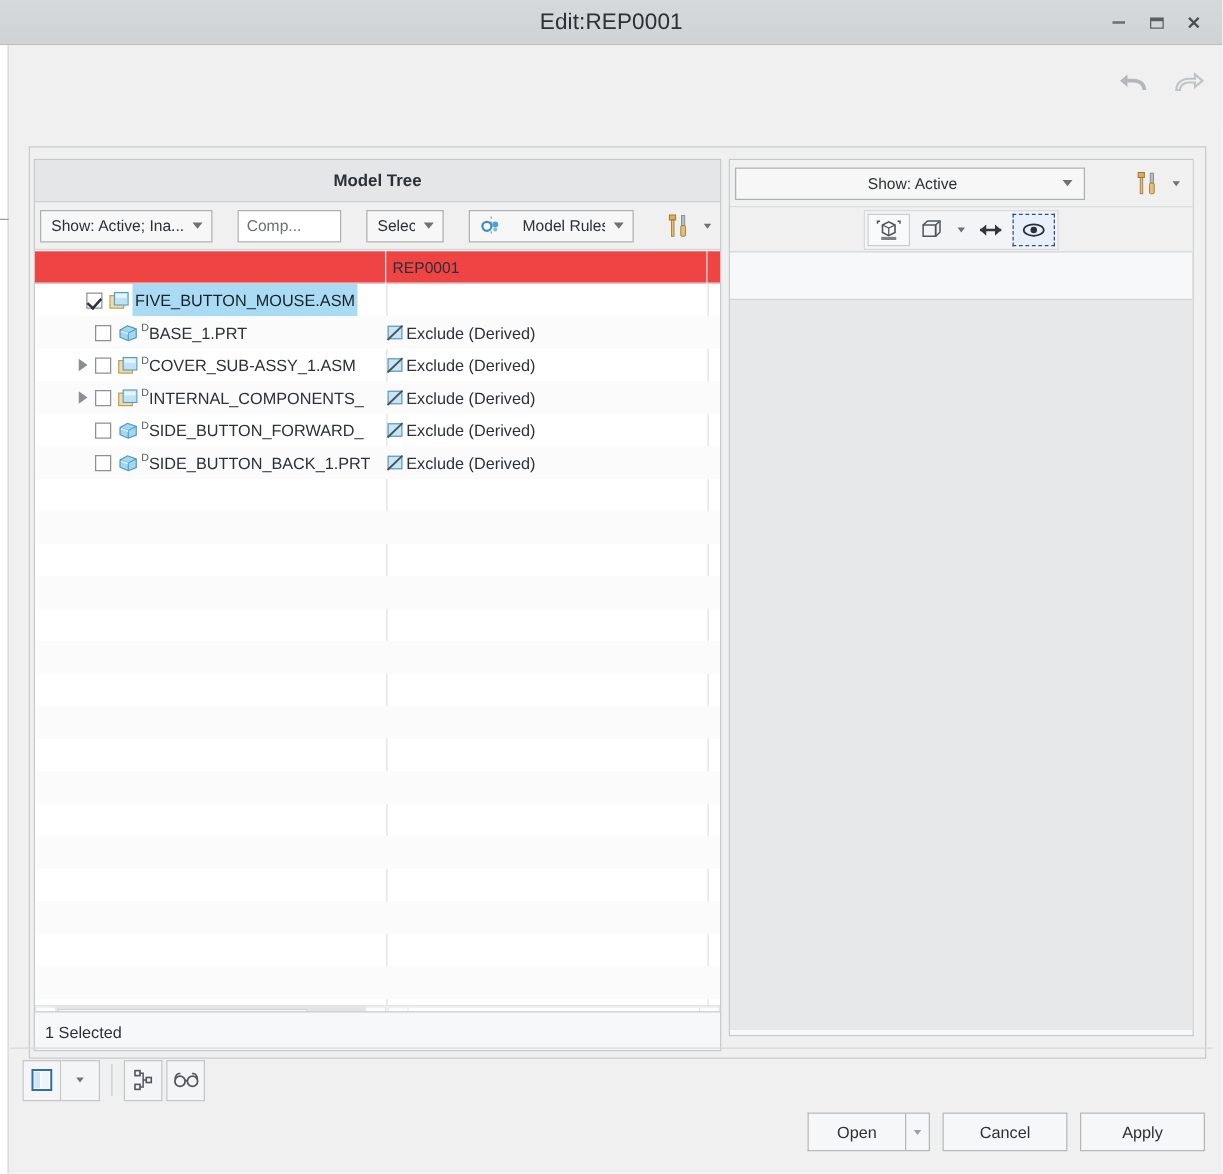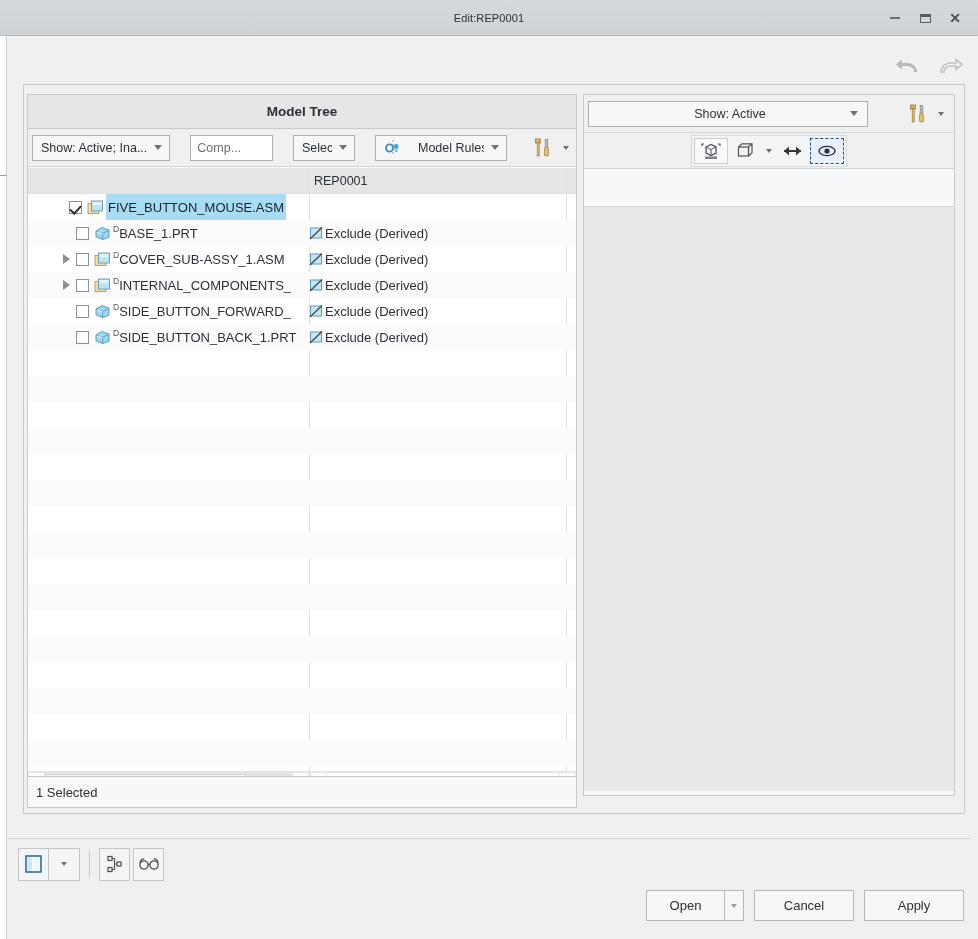--- a/index.html
+++ b/index.html
@@ -19,21 +19,21 @@
   }
 
   
   .titlebar {
     position: absolute; left: 0; top: 0; width: 978px; height: 36px;
     background: linear-gradient(to bottom, #d6d9db 0%, #d0d3d6 100%);
     border-bottom: 1px solid #b9bcbf;
     display: flex; align-items: center; justify-content: center;
   }
   .titlebar .title {
-    font-size: 11px; color: #2b3137; letter-spacing: .1px;
+    font-size: 18px; color: #2b3137; letter-spacing: .1px;
   }
   .wincontrols {
     position: absolute; right: 8px; top: 0; height: 36px;
     display: flex; align-items: center; gap: 0px;
   }
   .wincontrols .wbtn {
     width: 30px; height: 30px; display: flex; align-items: center; justify-content: center;
     color: #55595d; font-size: 13px; cursor: default;
   }
   .wbtn .dash { width: 10px; height: 2px; background: #6b6f73; display:block; }
@@ -56,21 +56,21 @@
   }
   .undoredo {
     position: absolute; right: 12px; top: 16px;
     display: flex; align-items: center; gap: 14px;
   }
   .arrowbtn { width: 30px; height: 30px; display:flex; align-items:center; justify-content:center; }
   .arrowbtn svg { display: block; }
 
   
   .content-frame {
-    position: absolute; left: 23px; top: 84px; width: 942px; height: 730px;
+    position: absolute; left: 23px; top: 117px; width: 942px; height: 730px;
     border: 1px solid #c8cbcd;
     background: #f0f0f0;
   }
 
   
   .panel {
     position: absolute;
     border: 1px solid #c8cbcd;
     background: #f7f8f9;
   }
@@ -114,21 +114,21 @@
 
   
   .rules-icon { width: 18px; height: 16px; }
 
   
   .tree-wrap {
     position: absolute; left: 0; right: 0; top: 73px; bottom: 0;
     background: #ffffff;
   }
   .tree-head {
-    height: 26px; background: #e5e5e5; border-bottom: 1px solid #dfe1e3;
+    height: 26px; background: #ef4444; border-bottom: 1px solid #dfe1e3;
     display: flex; align-items: center; font-size: 12.5px; color: #2b3137;
   }
   .th-c1 { width: 281px; height: 26px; border-right: 1px solid #dfe1e3; }
   .th-c2 { flex: 1; height: 26px; padding-left: 5px; display: flex; align-items: center; border-right: 1px solid #dfe1e3;}
   .th-c3 { width: 10px; height: 26px; }
 
   .tree-body {
     position: absolute; left: 0; right: 0; top: 26px; bottom: 24px;
     overflow: hidden;
   }

